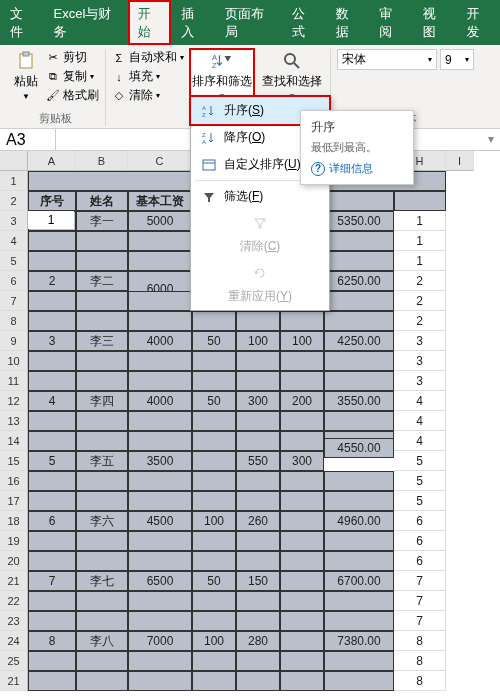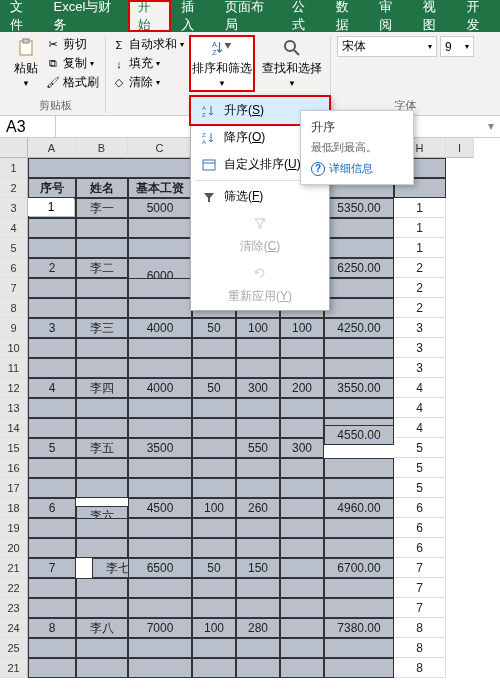--- a/index.html
+++ b/index.html
@@ -1,18 +1,18 @@
 <!DOCTYPE html>
 <html><head>
 <meta charset="utf-8">
 <style>
   * { box-sizing: border-box; margin: 0; padding: 0; font-family: "Microsoft YaHei", sans-serif; }
   body { width: 500px; height: 696px; background: #fff; overflow: hidden; font-size: 12px; }
   
-  .tabbar { background: #217346; display: flex; height: 32px; align-items: center; }
+  .tabbar { background: #217346; display: flex; height: 45px; align-items: center; }
   .tab { color: #fff; padding: 0 10px; font-size: 13px; cursor: pointer; height: 100%; display: flex; align-items: center; }
   .tab.active { background: #f3f2f1; color: #217346; position: relative; }
   .tab.highlight { outline: 2px solid #d00; outline-offset: -2px; }
   
   .ribbon { background: #f3f2f1; border-bottom: 1px solid #d0d0d0; padding: 4px 6px 2px; display: flex; height: 84px; }
   .grp { display: flex; flex-direction: column; justify-content: space-between; border-right: 1px solid #d8d8d8; padding: 0 6px; }
   .grp:last-child { border-right: none; }
   .grp-label { font-size: 11px; color: #666; text-align: center; padding-top: 2px; }
   .grp-body { display: flex; gap: 6px; }
   .vbtn { display: flex; flex-direction: column; align-items: center; gap: 2px; font-size: 12px; cursor: pointer; padding: 2px; }
@@ -342,21 +342,21 @@
         <div class="cell outside" style="left: 366px; top: 300px; width: 52px; height: 20px;">5</div>
         <div class="cell" style="left: 0px; top: 320px; width: 48px; height: 20px; border: 1.5px solid rgb(51, 51, 51);"></div>
         <div class="cell" style="left: 48px; top: 320px; width: 52px; height: 20px; border: 1.5px solid rgb(51, 51, 51);"></div>
         <div class="cell" style="left: 100px; top: 320px; width: 64px; height: 20px; border: 1.5px solid rgb(51, 51, 51);"></div>
         <div class="cell" style="left: 164px; top: 320px; width: 44px; height: 20px; border: 1.5px solid rgb(51, 51, 51);"></div>
         <div class="cell" style="left: 208px; top: 320px; width: 44px; height: 20px; border: 1.5px solid rgb(51, 51, 51);"></div>
         <div class="cell" style="left: 252px; top: 320px; width: 44px; height: 20px; border: 1.5px solid rgb(51, 51, 51);"></div>
         <div class="cell" style="left: 296px; top: 320px; width: 70px; height: 20px; border: 1.5px solid rgb(51, 51, 51);"></div>
         <div class="cell outside" style="left: 366px; top: 320px; width: 52px; height: 20px;">5</div>
         <div class="cell" style="left: 0px; top: 340px; width: 48px; height: 20px; border: 1.5px solid rgb(51, 51, 51);">6</div>
-        <div class="cell" style="left: 48px; top: 340px; width: 52px; height: 20px; border: 1.5px solid rgb(51, 51, 51); margin-top: 8px;">李六</div>
+        <div class="cell" style="left: 48px; top: 340px; width: 52px; height: 20px; border: 1.5px solid rgb(51, 51, 51);">李六</div>
         <div class="cell" style="left: 100px; top: 340px; width: 64px; height: 20px; border: 1.5px solid rgb(51, 51, 51);">4500</div>
         <div class="cell" style="left: 164px; top: 340px; width: 44px; height: 20px; border: 1.5px solid rgb(51, 51, 51);">100</div>
         <div class="cell" style="left: 208px; top: 340px; width: 44px; height: 20px; border: 1.5px solid rgb(51, 51, 51);">260</div>
         <div class="cell" style="left: 252px; top: 340px; width: 44px; height: 20px; border: 1.5px solid rgb(51, 51, 51);"></div>
         <div class="cell" style="left: 296px; top: 340px; width: 70px; height: 20px; border: 1.5px solid rgb(51, 51, 51);">4960.00</div>
         <div class="cell outside" style="left: 366px; top: 340px; width: 52px; height: 20px;">6</div>
         <div class="cell" style="left: 0px; top: 360px; width: 48px; height: 20px; border: 1.5px solid rgb(51, 51, 51);"></div>
         <div class="cell" style="left: 48px; top: 360px; width: 52px; height: 20px; border: 1.5px solid rgb(51, 51, 51);"></div>
         <div class="cell" style="left: 100px; top: 360px; width: 64px; height: 20px; border: 1.5px solid rgb(51, 51, 51);"></div>
         <div class="cell" style="left: 164px; top: 360px; width: 44px; height: 20px; border: 1.5px solid rgb(51, 51, 51);"></div>
@@ -366,21 +366,21 @@
         <div class="cell outside" style="left: 366px; top: 360px; width: 52px; height: 20px;">6</div>
         <div class="cell" style="left: 0px; top: 380px; width: 48px; height: 20px; border: 1.5px solid rgb(51, 51, 51);"></div>
         <div class="cell" style="left: 48px; top: 380px; width: 52px; height: 20px; border: 1.5px solid rgb(51, 51, 51);"></div>
         <div class="cell" style="left: 100px; top: 380px; width: 64px; height: 20px; border: 1.5px solid rgb(51, 51, 51);"></div>
         <div class="cell" style="left: 164px; top: 380px; width: 44px; height: 20px; border: 1.5px solid rgb(51, 51, 51);"></div>
         <div class="cell" style="left: 208px; top: 380px; width: 44px; height: 20px; border: 1.5px solid rgb(51, 51, 51);"></div>
         <div class="cell" style="left: 252px; top: 380px; width: 44px; height: 20px; border: 1.5px solid rgb(51, 51, 51);"></div>
         <div class="cell" style="left: 296px; top: 380px; width: 70px; height: 20px; border: 1.5px solid rgb(51, 51, 51);"></div>
         <div class="cell outside" style="left: 366px; top: 380px; width: 52px; height: 20px;">6</div>
         <div class="cell" style="left: 0px; top: 400px; width: 48px; height: 20px; border: 1.5px solid rgb(51, 51, 51);">7</div>
-        <div class="cell" style="left: 64px; top: 400px; width: 52px; height: 20px; border: 1.5px solid rgb(51, 51, 51);">李七</div>
+        <div class="cell" style="left: 48px; top: 400px; width: 52px; height: 20px; border: 1.5px solid rgb(51, 51, 51);">李七</div>
         <div class="cell" style="left: 100px; top: 400px; width: 64px; height: 20px; border: 1.5px solid rgb(51, 51, 51);">6500</div>
         <div class="cell" style="left: 164px; top: 400px; width: 44px; height: 20px; border: 1.5px solid rgb(51, 51, 51);">50</div>
         <div class="cell" style="left: 208px; top: 400px; width: 44px; height: 20px; border: 1.5px solid rgb(51, 51, 51);">150</div>
         <div class="cell" style="left: 252px; top: 400px; width: 44px; height: 20px; border: 1.5px solid rgb(51, 51, 51);"></div>
         <div class="cell" style="left: 296px; top: 400px; width: 70px; height: 20px; border: 1.5px solid rgb(51, 51, 51);">6700.00</div>
         <div class="cell outside" style="left: 366px; top: 400px; width: 52px; height: 20px;">7</div>
         <div class="cell" style="left: 0px; top: 420px; width: 48px; height: 20px; border: 1.5px solid rgb(51, 51, 51);"></div>
         <div class="cell" style="left: 48px; top: 420px; width: 52px; height: 20px; border: 1.5px solid rgb(51, 51, 51);"></div>
         <div class="cell" style="left: 100px; top: 420px; width: 64px; height: 20px; border: 1.5px solid rgb(51, 51, 51);"></div>
         <div class="cell" style="left: 164px; top: 420px; width: 44px; height: 20px; border: 1.5px solid rgb(51, 51, 51);"></div>

